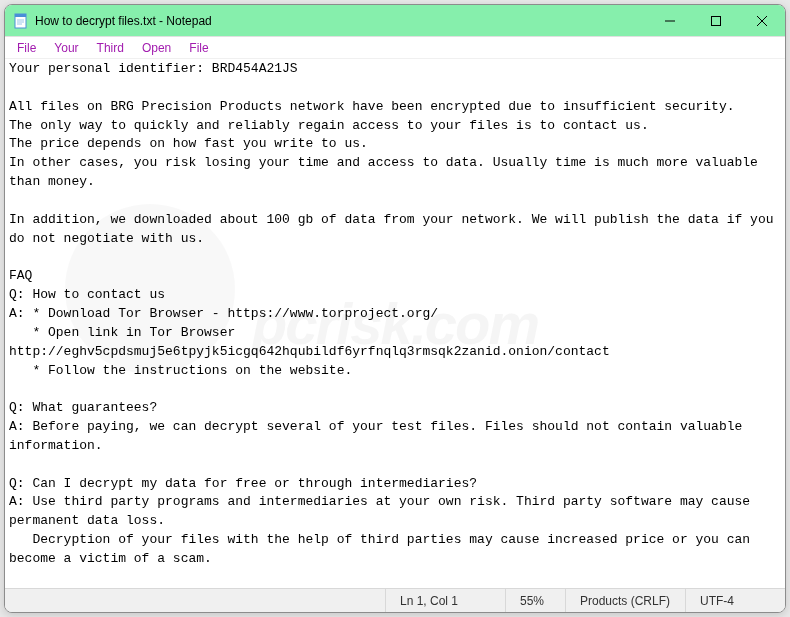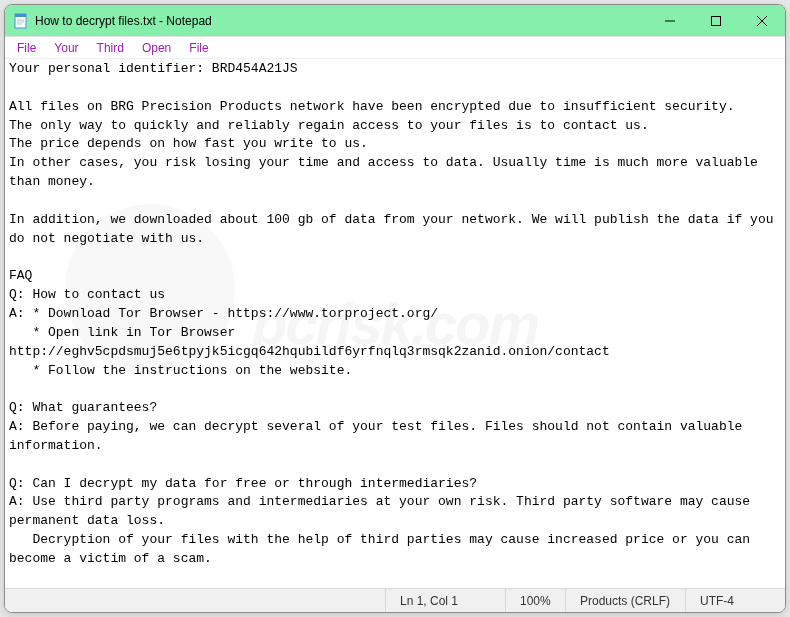--- a/index.html
+++ b/index.html
@@ -179,18 +179,18 @@
 Q: What guarantees?
 A: Before paying, we can decrypt several of your test files. Files should not contain valuable information.
 
 Q: Can I decrypt my data for free or through intermediaries?
 A: Use third party programs and intermediaries at your own risk. Third party software may cause permanent data loss.
    Decryption of your files with the help of third parties may cause increased price or you can become a victim of a scam.</span></div>
 
   <div class="statusbar">
     <span class="sb-spacer"></span>
     <span class="sb-cell wide">Ln 1, Col 1</span>
-    <span class="sb-cell">100%</span>
+    <span class="sb-cell">55%</span>
     <span class="sb-cell wide">Products (CRLF)</span>
     <span class="sb-cell" style="min-width:100px">UTF-4</span>
   </div>
 
 </div>
 
 </body></html>

